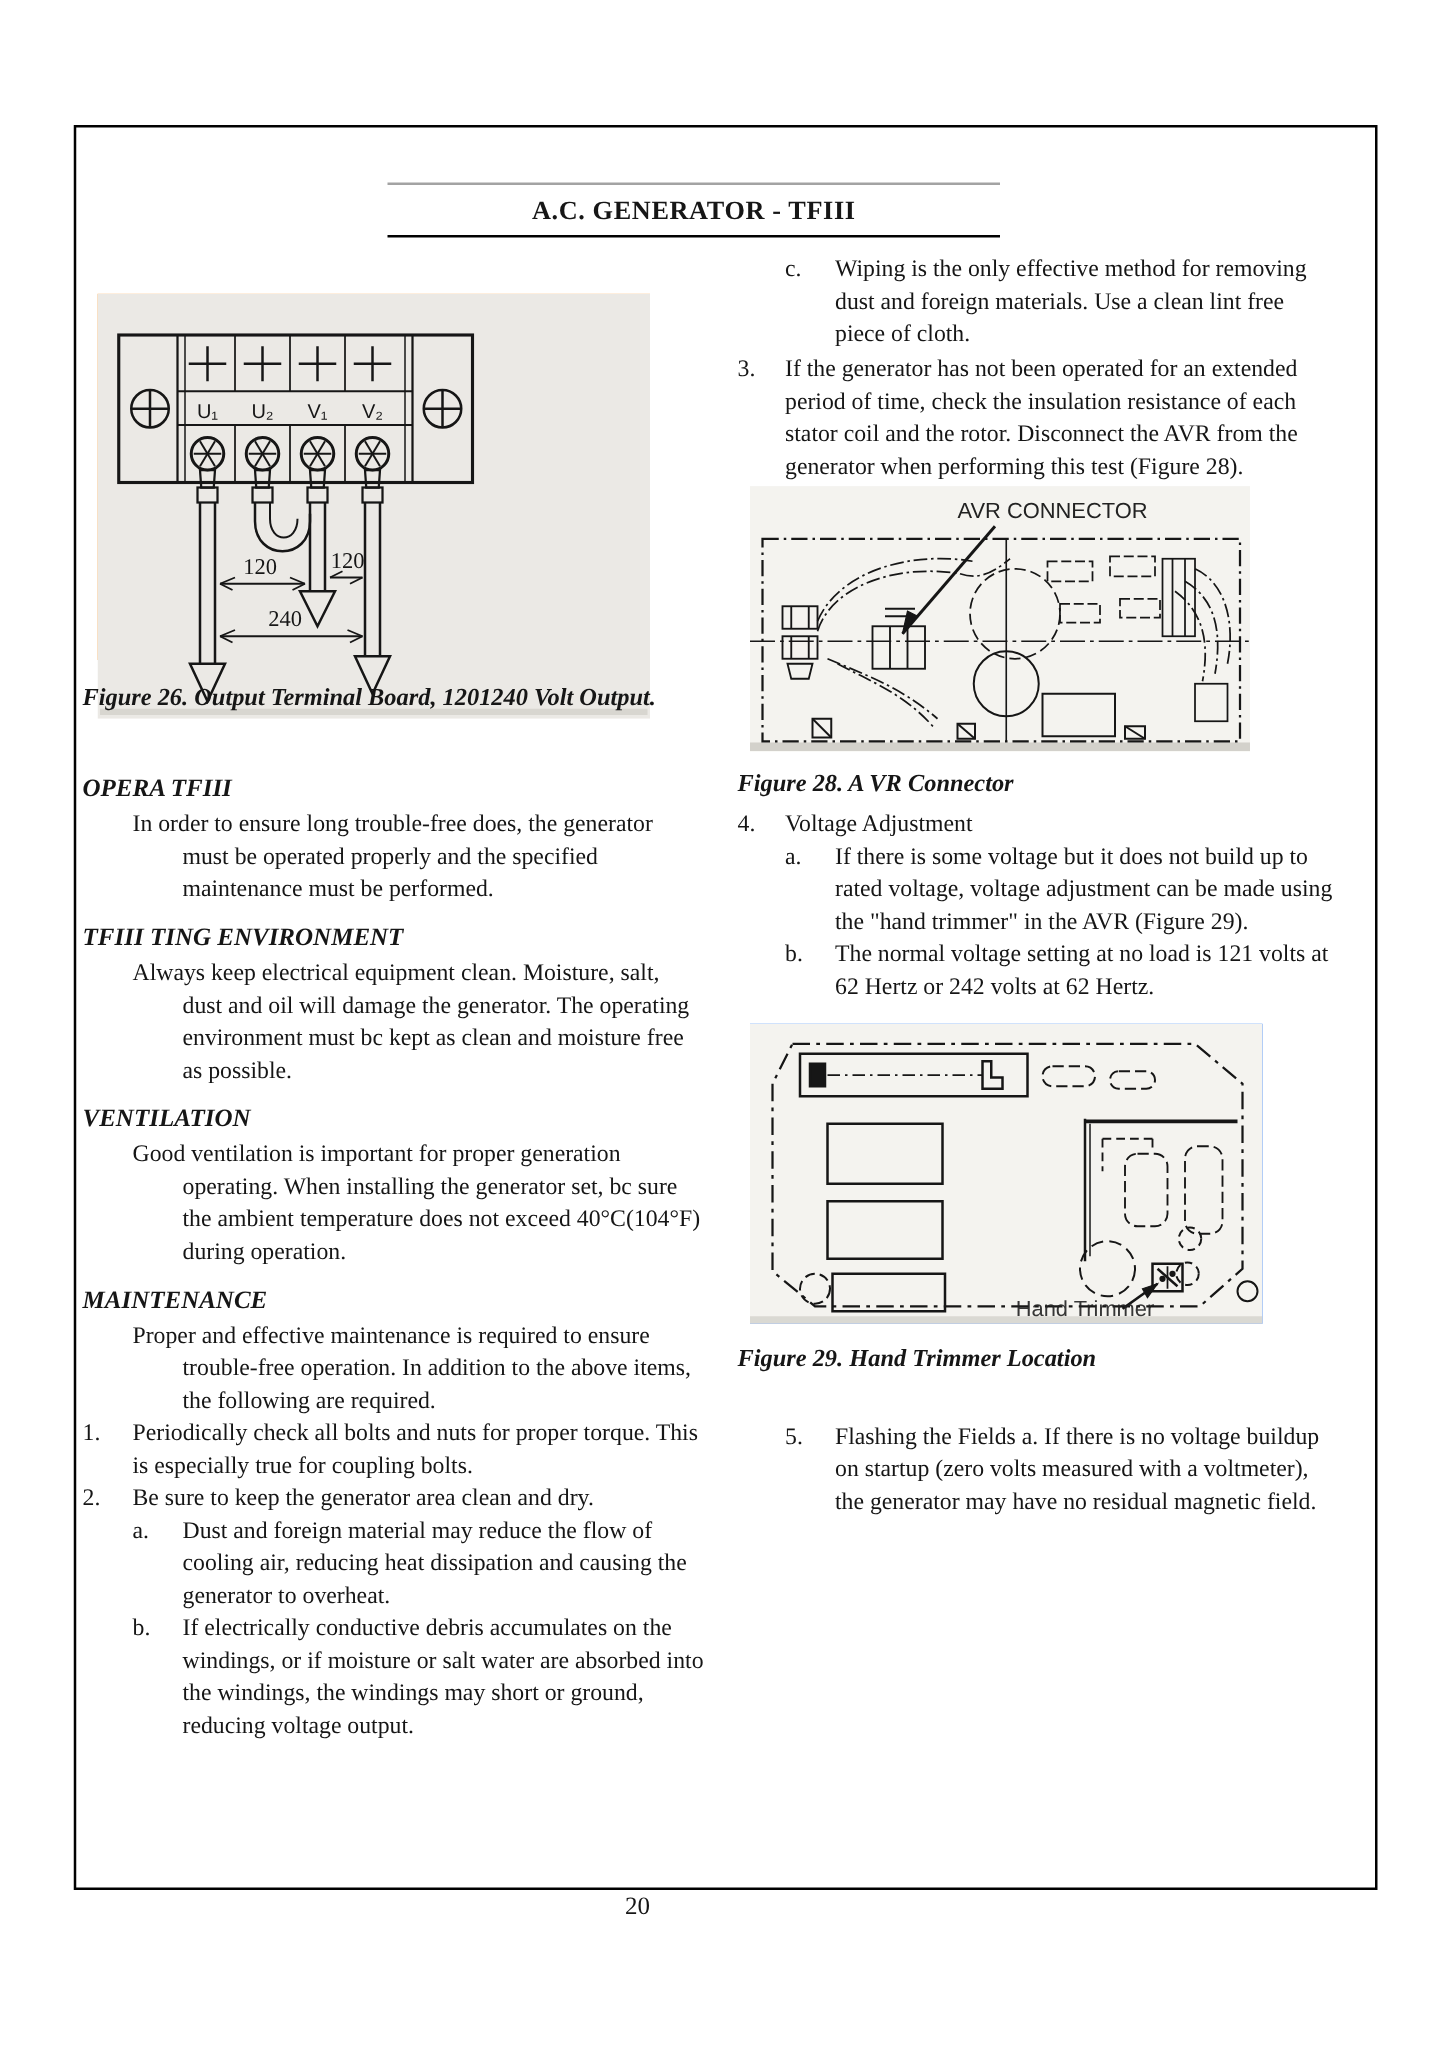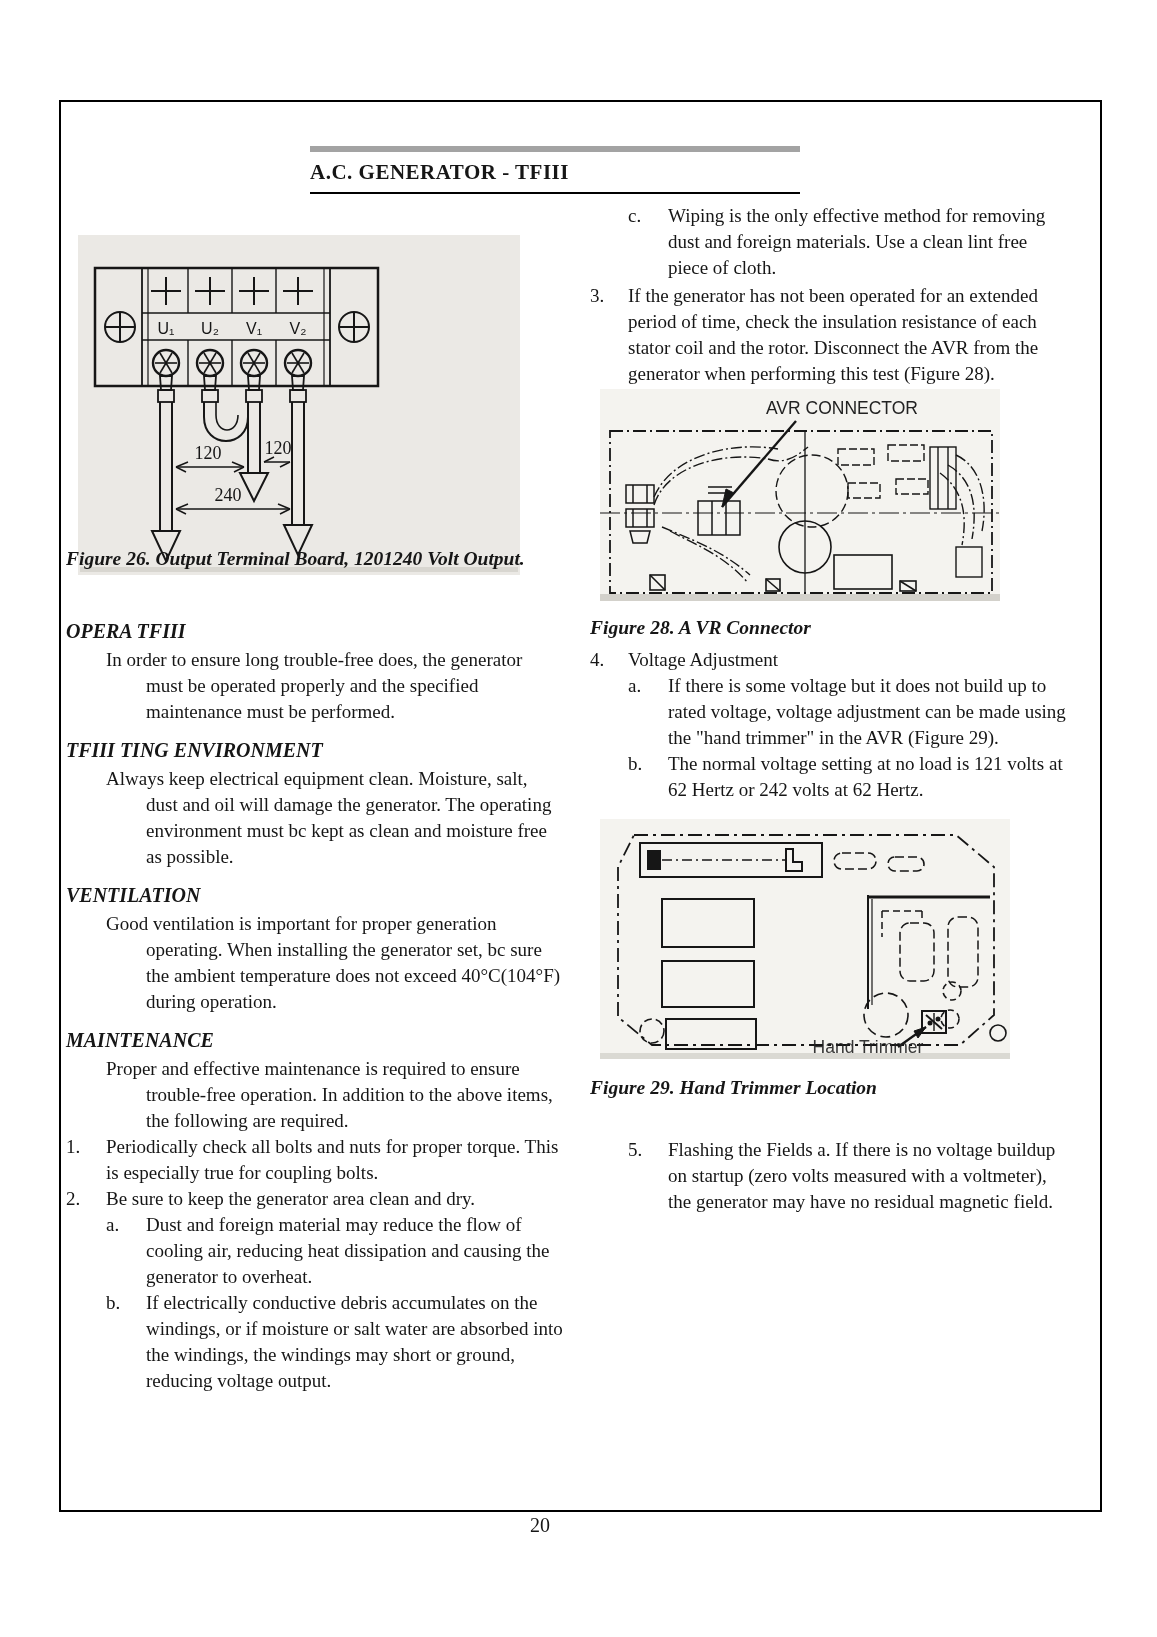--- a/index.html
+++ b/index.html
@@ -3,22 +3,22 @@
 <meta charset="utf-8">
 <style>
   html,body{margin:0;padding:0;background:#ffffff;}
   .sheet{
     position:relative;width:1157px;height:1637px;background:#ffffff;
     font-family:"Liberation Serif",serif;color:#161616;overflow:hidden;
   }
   .frame{position:absolute;left:59px;top:100px;width:1039px;height:1408px;border:2px solid #000;}
   .titleblock{
     position:absolute;left:310px;top:146px;width:490px;
-    border-top:6px solid #a3a3a3;border-bottom:2px solid #000;
-    text-align:left;
+    border-top:2px solid #a3a3a3;border-bottom:2px solid #000;
+    text-align:center;
   }
   .titleblock .t{font-weight:bold;font-size:21px;line-height:40px;letter-spacing:.5px;}
   .col{position:absolute;font-size:19px;line-height:26px;}
   .col-left{left:66px;top:235px;width:497px;}
   .col-right{left:590px;top:203px;width:478px;}
   .figblock{margin-left:12px;}
   .fig26{width:442px;height:293px;background:#fdba74;}
   .fig28{width:400px;height:212px;background:#f4f3ef;margin-left:10px;margin-top:2px;}
   .fig29{width:410px;height:240px;background:#3b82f6;margin-left:10px;margin-top:16px;}
   .caption{font-weight:bold;font-style:italic;font-size:19.5px;margin-top:18px;}
@@ -29,21 +29,21 @@
   .para{padding-left:80px;text-indent:-40px;margin:0;}
   .li{display:flex;margin:0;}
   .li .num{width:40px;flex:0 0 auto;}
   .li .txt{flex:1;}
   .sub{margin-left:40px;}
   .rsub{margin-left:38px;}
   .r3 .num{width:38px;flex:0 0 auto;}
   .item5{margin-top:36px;}
   .gap-c3{margin-top:2px;}
   .item4{margin-top:6px;}
-  .pagenum{position:absolute;left:500px;top:1514px;width:80px;text-align:center;font-size:20px;}
+  .pagenum{position:absolute;left:500px;top:1514px;width:80px;font-size:20px;}
   svg text{font-family:"Liberation Sans",sans-serif;}
   svg .serif{font-family:"Liberation Serif",serif;}
 </style>
 </head>
 <body>
 
 <div class="sheet">
   <div class="frame"></div>
 
   <div class="titleblock">

